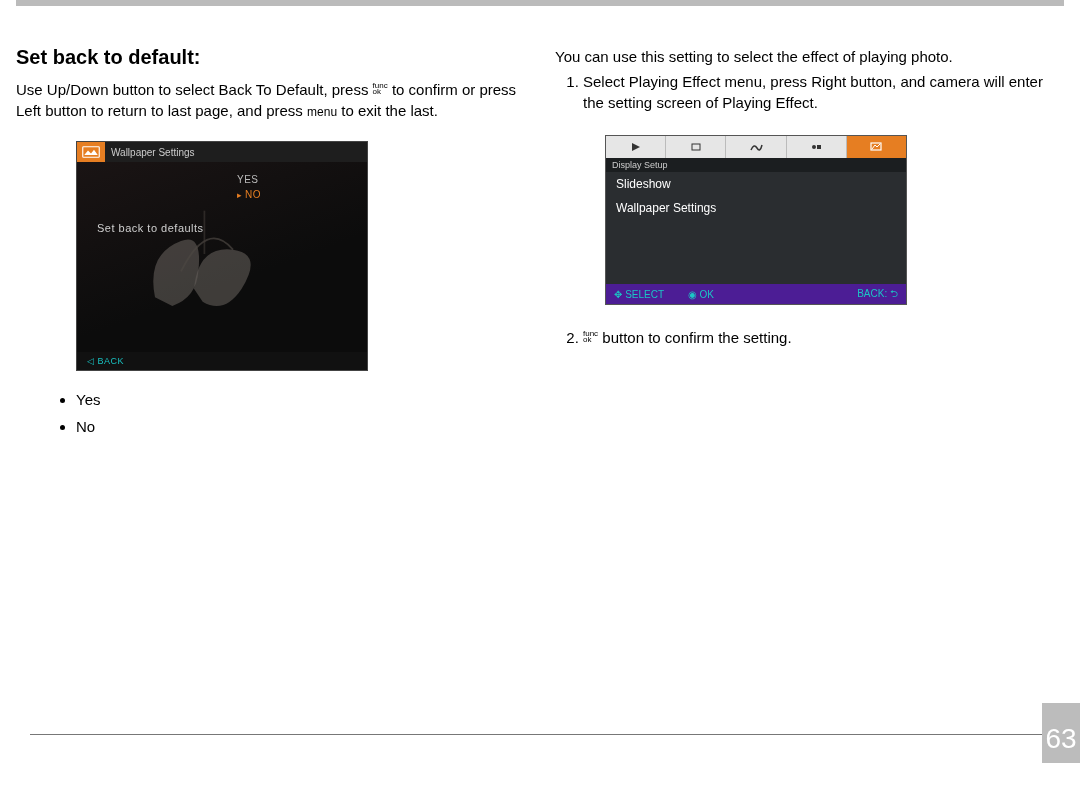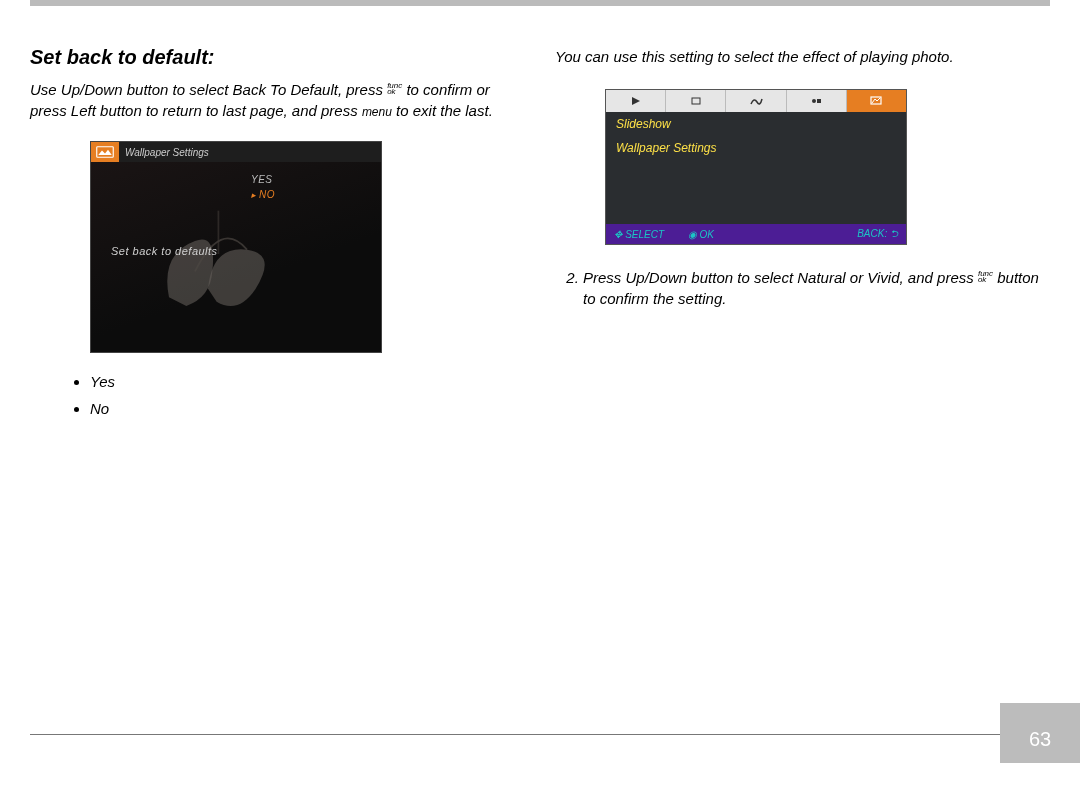--- a/index.html
+++ b/index.html
@@ -6,22 +6,21 @@
     margin: 0;
     padding: 0;
     background: #fff;
     font-family: "Segoe UI", "Helvetica Neue", Arial, sans-serif;
     color: #000;
     width: 1080px;
     height: 785px;
     position: relative;
   }
   .page {
-    margin: 0 30px;
-    font-style: italic;
+    margin: 0 16px;
   }
   .top-bar {
     border-top: 6px solid #bbb;
     height: 40px;
   }
   .columns {
     display: flex;
     gap: 30px;
   }
   .col {
@@ -107,21 +106,21 @@
   .shot1 .opts {
     position: absolute;
     left: 160px; top: 12px;
     font-size: 10px;
     letter-spacing: 0.5px;
   }
   .shot1 .opts .yes { color:#bbb; }
   .shot1 .opts .no  { color:#e67e22; margin-top:4px; }
   .shot1 .opts .no::before { content:"▸"; margin-right:3px; font-size:9px;}
   .shot1 .caption {
-    position:absolute; left: 20px; top: 83px;
+    position:absolute; left: 20px; top: 60px;
     color:#cfcfcf; font-size:11px; letter-spacing:0.5px;
   }
   .shot1 .footer {
     height: 18px;
     background: #111;
     display:flex; align-items:center;
     padding-left:10px;
   }
   .shot1 .footer .back {
     color:#18c0c0; font-size:9px; letter-spacing:0.5px;
@@ -160,21 +159,21 @@
     font-size:12px;
   }
   .shot2 .row.selected {
     background:#000; border-top:1px solid #e67e22; border-bottom:1px solid #e67e22;
     color:#e67e22;
   }
   .shot2 .row .label { flex:0 0 130px; }
   .shot2 .row .val::before { content:"▸"; color:#e67e22; margin-right:4px; font-size:9px;}
   .shot2 .row .val { color:#ddd; }
   .shot2 .row.selected .val { color:#ddd; }
-  .shot2 .row.plain { color:#fde047; }
+  .shot2 .row.plain { color:#ffffff; }
   .shot2 .spacer { height: 64px; }
   .shot2 .footer {
     height: 20px;
     background:#4c1d95;
     display:flex; align-items:center;
     color:#1bc5c5; font-size:10px;
     padding: 0 8px;
     gap: 24px;
   }
   .shot2 .footer span:last-child{ margin-left:auto; }
@@ -186,24 +185,24 @@
     height: 34px;
     display:flex;
   }
   .page-footer .line {
     flex:1; margin: 0 30px 0 30px;
     border-top:1px solid #777;
     height:0; align-self:center;
   }
   .page-footer .num {
     position:absolute; right:0; bottom:-12px;
-    width:80px; height:60px;
+    width:38px; height:60px;
     background:#bcbcbc;
     color:#fff;
-    font-size:20px;
+    font-size:28px;
     display:flex;align-items:center;justify-content:center;
     padding-top:12px;
     box-sizing:border-box;
   }
 
   svg { display:block; }
 </style>
 </head>
 <body>
 
@@ -245,30 +244,36 @@
                 <rect x="96" y="10" width="2" height="50" fill="rgba(120,110,100,0.6)"></rect>
               </g>
             </svg>
           </div>
           <div class="opts">
             <div class="yes">YES</div>
             <div class="no">NO</div>
           </div>
           <div class="caption">Set back to defaults</div>
         </div>
+        <div class="footer">
+          <span class="back">◁ <span>BACK</span></span>
+        </div>
       </div>
 
       <ul class="bullets">
         <li>Yes</li>
         <li>No</li>
       </ul>
     </div>
 
     <div class="col">
       <p>You can use this setting to select the effect of playing photo.</p>
+      <ol>
+        <li>Select Playing Effect menu, press Right button, and camera will enter the setting screen of Playing Effect.</li>
+      </ol>
 
       <div class="shot2">
         <div class="tabbar">
           <div class="tab">
               <svg width="14" height="12" viewBox="0 0 14 12">
                 <polygon points="3,2 11,6 3,10" fill="#333"></polygon>
               </svg>
             </div>
           <div class="tab">
               <svg width="14" height="12" viewBox="0 0 14 12">
@@ -286,39 +291,39 @@
                 <rect x="8" y="4" width="4" height="4" fill="#333"></rect>
               </svg>
             </div>
           <div class="tab active">
               <svg width="14" height="12" viewBox="0 0 14 12">
                 <rect x="2" y="2" width="10" height="7" fill="none" stroke="#fff" stroke-width="1.2"></rect>
                 <path d="M3 8 L6 4 L8 6 L11 3" fill="none" stroke="#fff"></path>
               </svg>
             </div>
         </div>
+        <div class="crumb">Display Setup</div>
         <div class="body">
           <div class="row plain">
             <span class="label">Slideshow</span>
           </div>
           <div class="row plain">
             <span class="label">Wallpaper Settings</span>
           </div>
           <div class="spacer"></div>
         </div>
         <div class="footer">
           <span>✥ <span>SELECT</span></span>
           <span>◉ <span>OK</span></span>
           <span><span>BACK:</span> ⮌</span>
         </div>
       </div>
 
       <ol start="2" style="margin-top:22px;">
         <li>
-          <span>Press Up/Down button to select Natural or Vivid, and press </span>
           <span class="btn-label">
             <span class="top">func</span>
             <span class="bot">ok</span>
           </span>
           <span> button to confirm the setting.</span>
         </li>
       </ol>
     </div>
   </div>
 </div>

